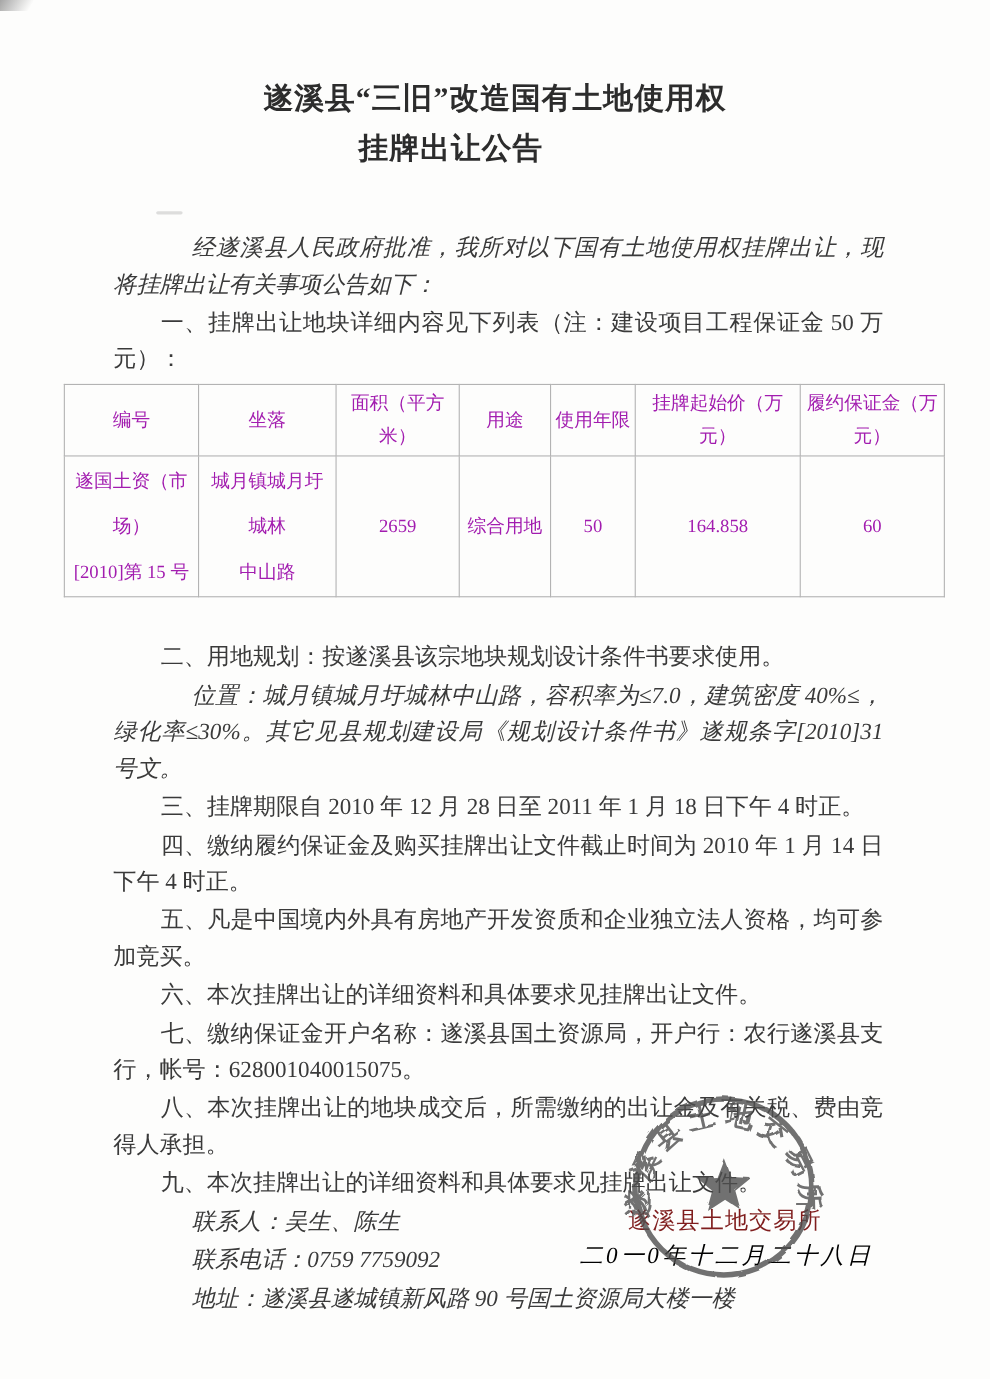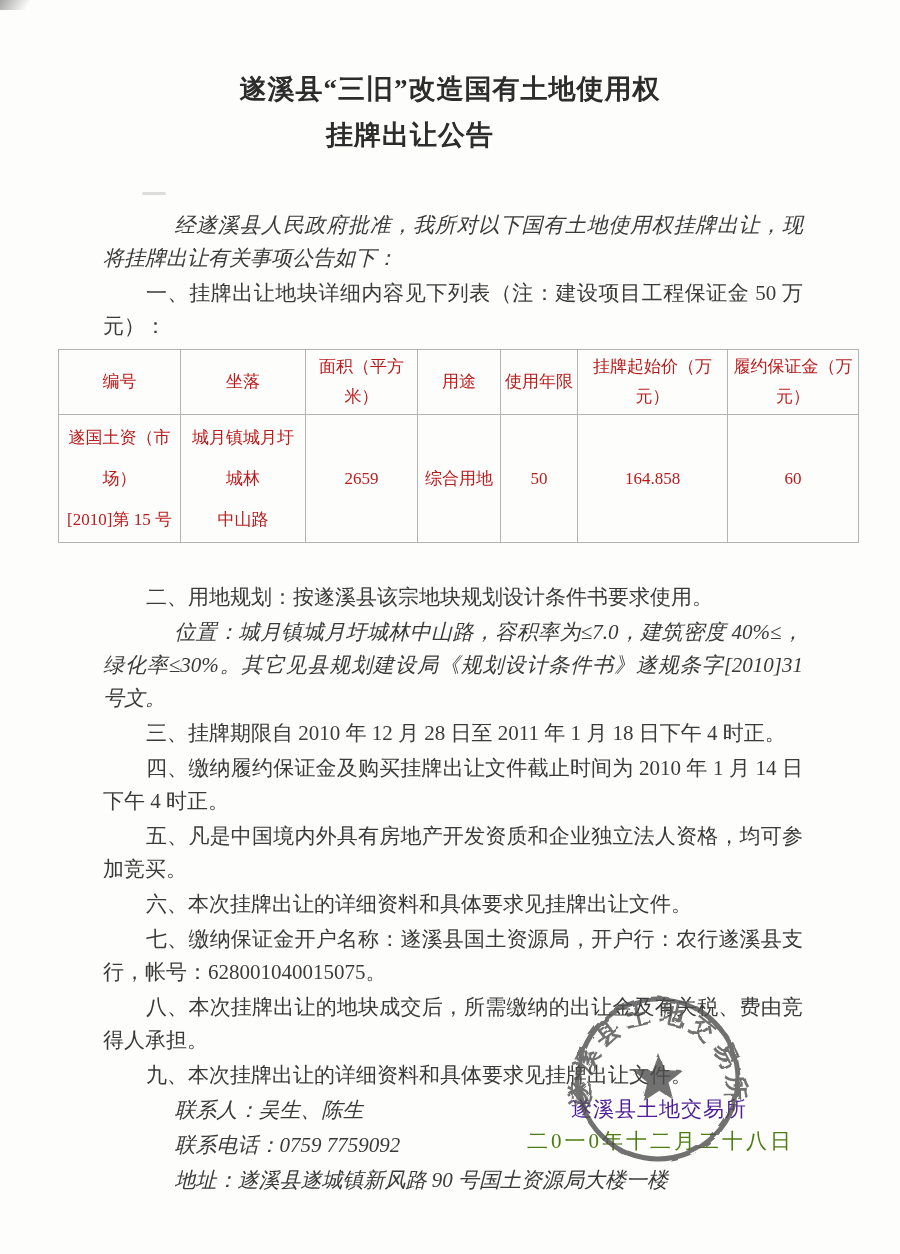--- a/index.html
+++ b/index.html
@@ -39,44 +39,44 @@
   .indent-item{text-indent:2.05em;}
   .indent-wide{text-indent:3.4em;font-style:italic;}
   .after-table{margin-top:38px !important;}
 
   table.parcel{
     border-collapse:collapse;
     width:800px;
     margin:6px 0 0 -45px;
     table-layout:fixed;
     font-size:17px;
-    color:#b91c1c;
+    color:#a21caf;
     text-align:center;
     line-height:30px;
   }
   table.parcel th, table.parcel td{
     border:1px solid #b3b3b3;
     font-weight:normal;
     padding:2px 3px;
     vertical-align:middle;
     overflow:hidden;
   }
   table.parcel th{height:36px;}
   table.parcel td{height:62px;}
   .cell-line{display:block;line-height:41px;}
 
   .signature-org{
     position:absolute;top:1095px;left:571px;
-    font-size:21px;letter-spacing:1px;color:#4c1d95;
+    font-size:21px;letter-spacing:1px;color:#7f1d1d;
     z-index:1;white-space:nowrap;
   }
   .signature-date{
     position:absolute;top:1127px;left:527px;
-    font-size:21px;letter-spacing:3px;color:#4d7c0f;
-    z-index:1;white-space:nowrap;
+    font-size:21px;letter-spacing:3px;color:#000000;
+    z-index:1;white-space:nowrap;font-style:italic;
   }
   .seal{
     position:absolute;top:992px;left:563px;
     width:190px;height:182px;
     z-index:2;opacity:.8;
   }
 </style>
 </head>
 <body>
 

